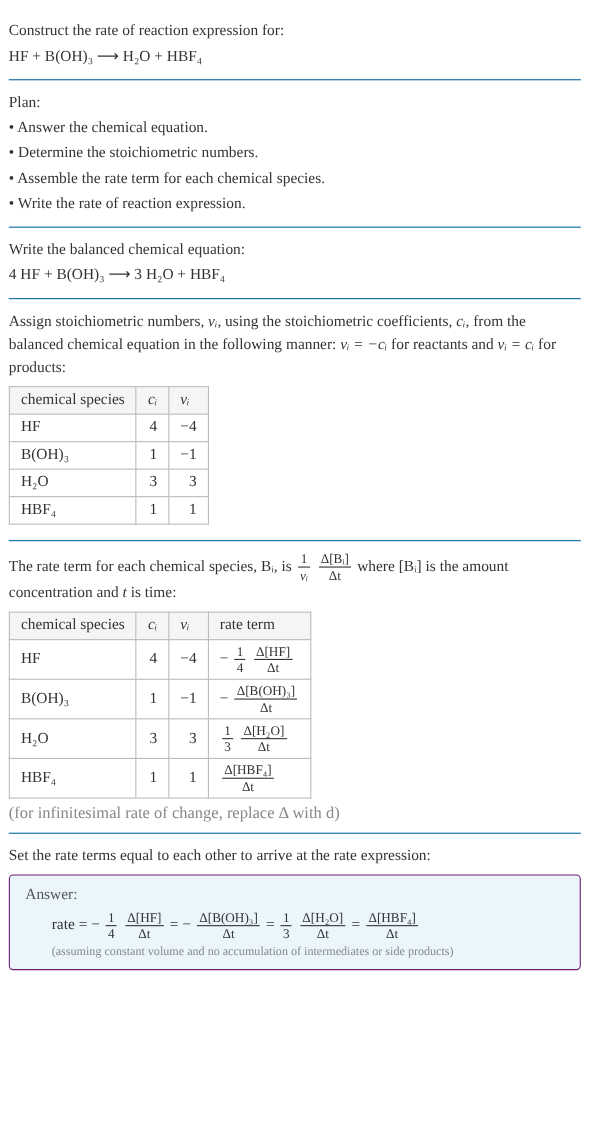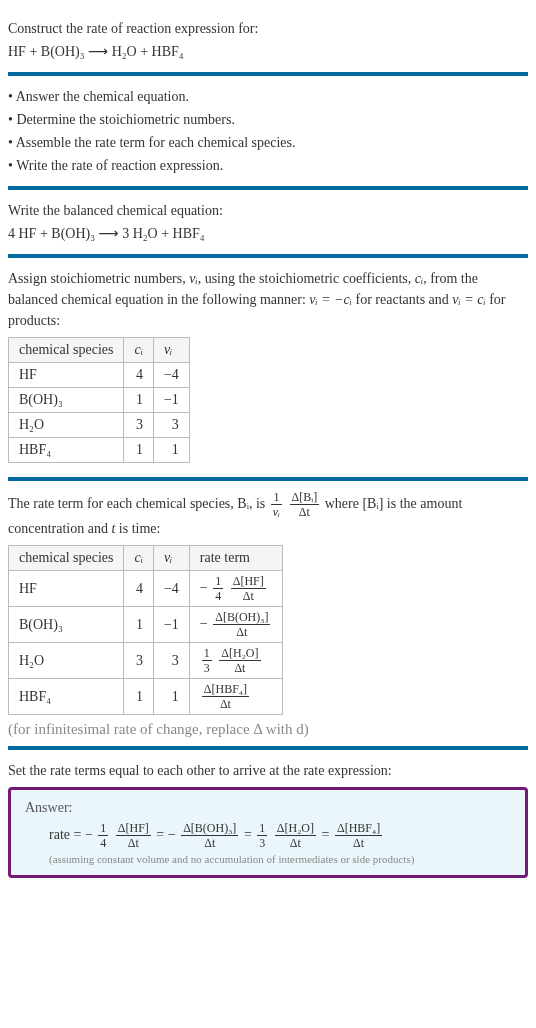--- a/index.html
+++ b/index.html
@@ -6,21 +6,21 @@
     margin: 0;
     padding: 8px;
     font-family: Georgia, 'Times New Roman', serif;
     font-size: 14px;
     color: #333;
     background: #fff;
     width: 520px;
   }
   .section {
     padding: 8px 0;
-    border-bottom: 4px solid #0369a1;
+    border-bottom: 1px solid #0369a1;
   }
   .section:last-child {
     border-bottom: none;
   }
   .line {
     margin: 2px 0;
     line-height: 1.5;
   }
   table {
     border-collapse: collapse;
@@ -38,21 +38,21 @@
   td.num {
     text-align: right;
   }
   .footnote {
     font-size: 15px;
     color: #888;
     margin-top: 2px;
   }
   .answer-box {
     background: #eaf6fb;
-    border: 3px solid #701a75;
+    border: 1px solid #701a75;
     border-radius: 4px;
     padding: 10px 14px;
     margin-top: 6px;
   }
   .answer-label {
     color: #555;
     margin-bottom: 6px;
   }
   .indent {
     margin-left: 24px;
@@ -85,20 +85,21 @@
 </style>
 </head>
 <body>
 
 <div class="section">
   <div class="line">Construct the rate of reaction expression for:</div>
   <div class="line">HF + B(OH)₃  ⟶  H₂O + HBF₄</div>
 </div>
 
 <div class="section">
+  <div class="line">Plan:</div>
   <div class="line">• Answer the chemical equation.</div>
   <div class="line">• Determine the stoichiometric numbers.</div>
   <div class="line">• Assemble the rate term for each chemical species.</div>
   <div class="line">• Write the rate of reaction expression.</div>
 </div>
 
 <div class="section">
   <div class="line">Write the balanced chemical equation:</div>
   <div class="line">4 HF + B(OH)₃  ⟶  3 H₂O + HBF₄</div>
 </div>

